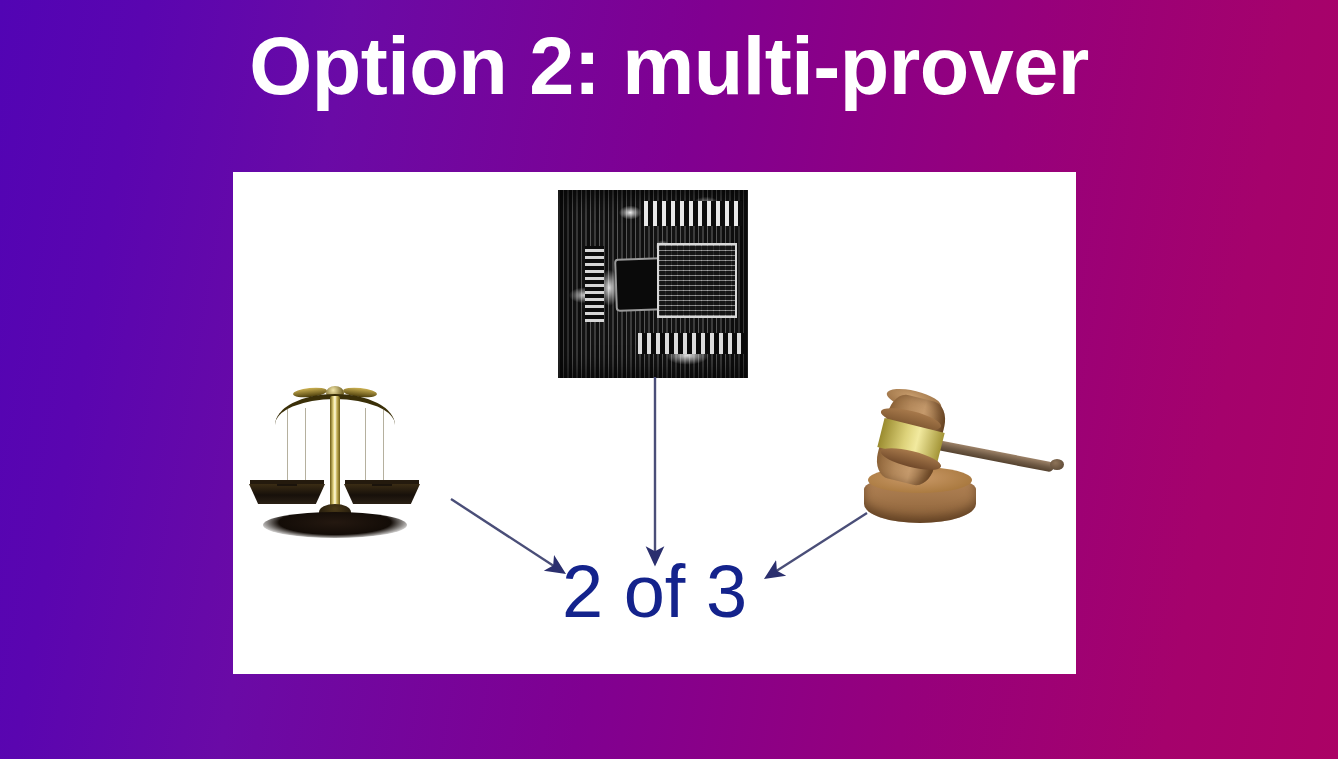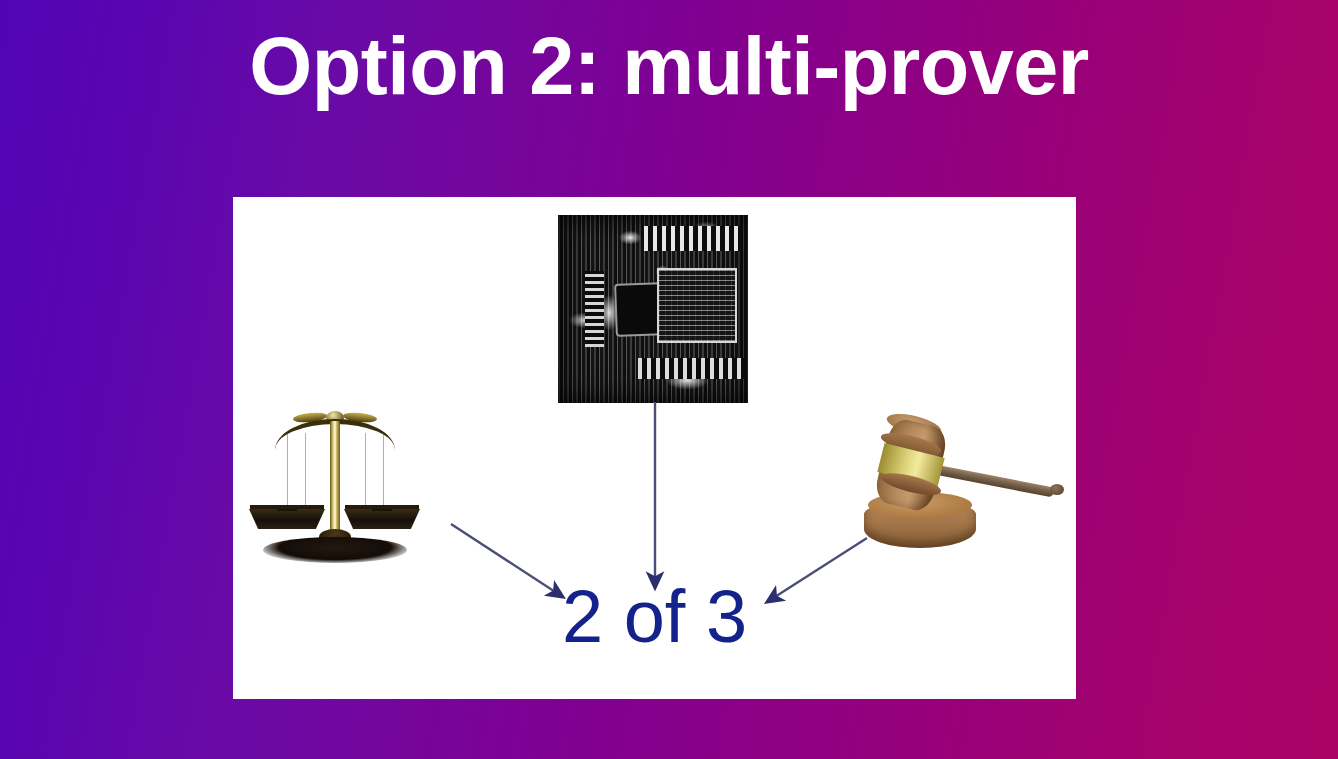--- a/index.html
+++ b/index.html
@@ -35,21 +35,21 @@
     font-weight: bold;
     letter-spacing: -0.5px;
     line-height: 1.0;
     white-space: nowrap;
   }
 
   
   #content-panel {
     position: absolute;
     left: 233px;
-    top: 197px;
+    top: 172px;
     width: 843px;
     height: 502px;
     background: #ffffff;
   }
 
   
   #chip-image {
     position: absolute;
     left: 325px;
     top: 18px;

